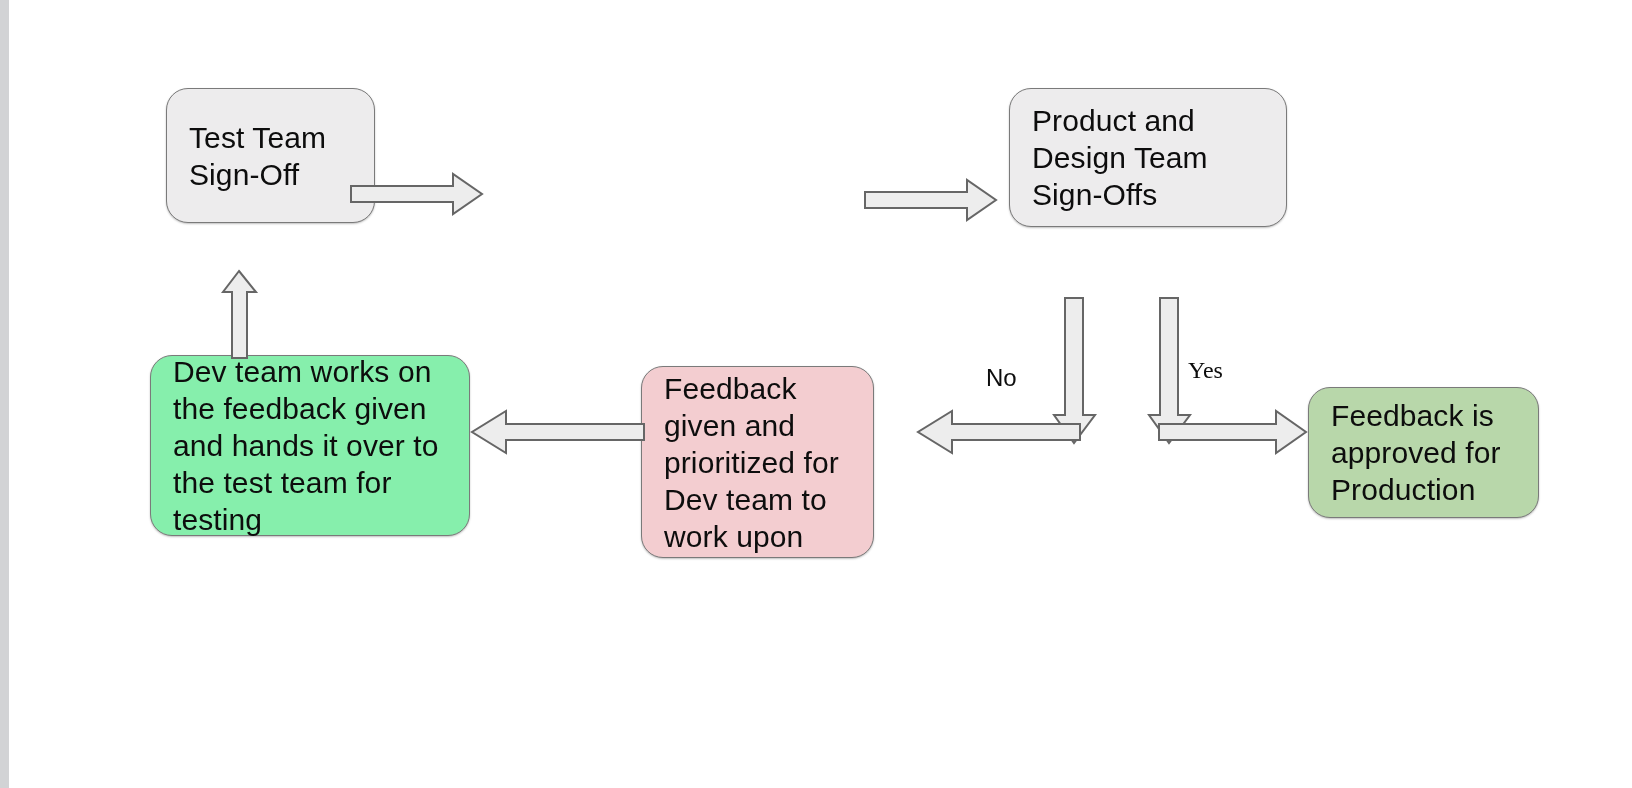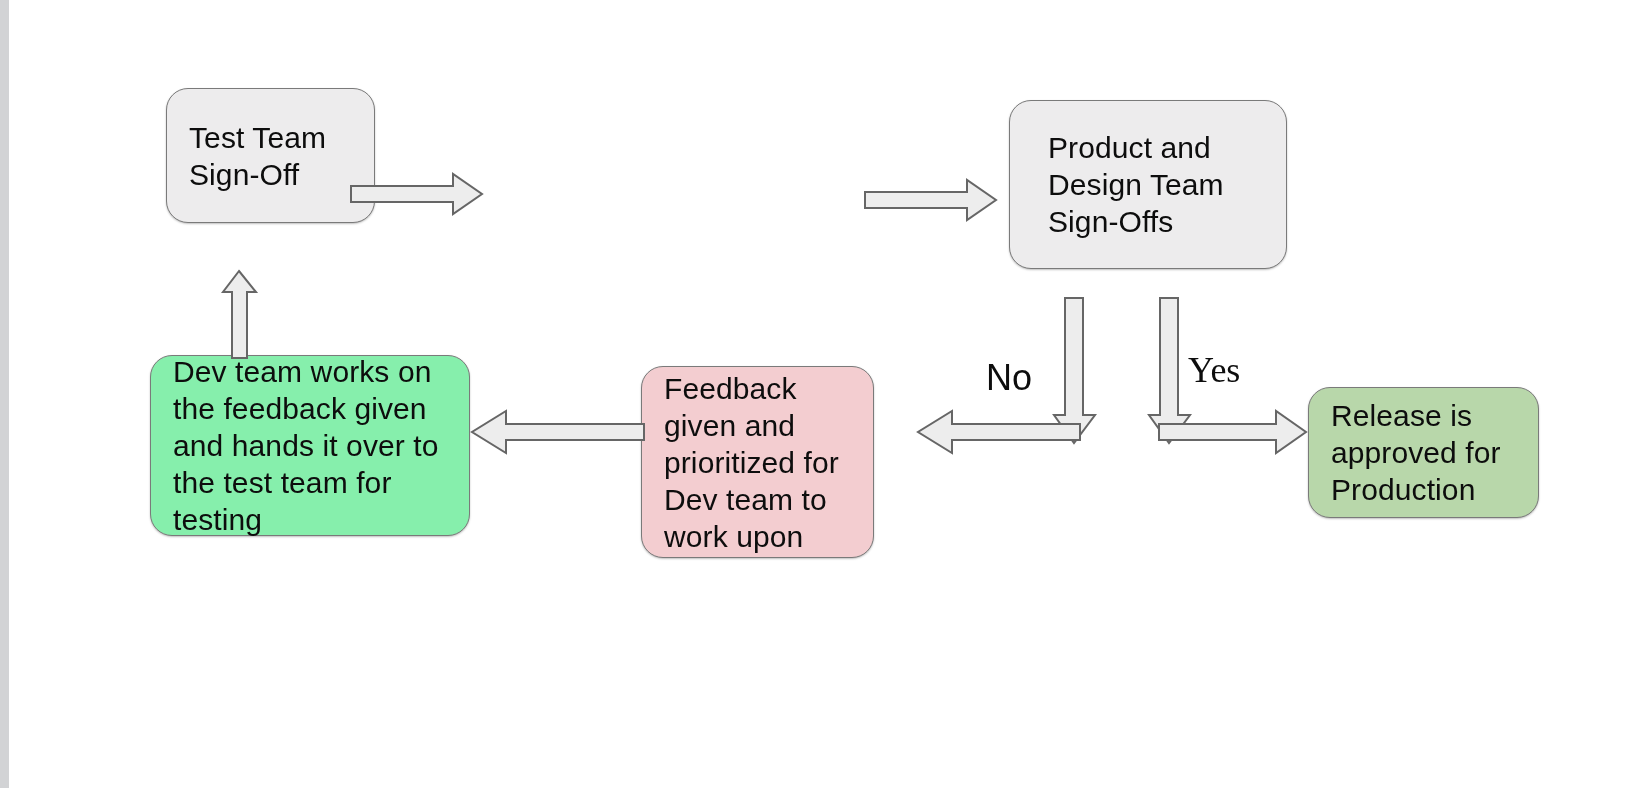--- a/index.html
+++ b/index.html
@@ -49,39 +49,39 @@
   .node.green  { background: #b8d7aa; }
 
   
   .arrow {
     position: absolute;
   }
   .arrow svg { display: block; overflow: visible; }
 
   .branch-label {
     position: absolute;
-    font-size: 36px;
+    font-size: 24px;
     line-height: 32px;
     color: #0d0d0d;
   }
 </style>
 </head>
 <body>
 
 <div id="canvas">
 
   <div class="edge-strip"></div>
 
   <div class="node grey" style="left:121px; top:88px; width:209px; height:135px;margin-left:45px;">
     <div class="label">Test Team
 Sign-Off</div>
   </div>
 
 
-  <div class="node grey" style="left:1009px; top:100px; width:278px; height:169px;padding-left:16px;">
+  <div class="node grey" style="left:1009px; top:88px; width:278px; height:139px;">
     <div class="label">Product and
 Design Team
 Sign-Offs</div>
   </div>
 
   <div class="node blue" style="left:150px; top:355px; width:320px; height:181px;">
     <div class="label">Dev team works on
 the feedback given
 and hands it over to
 the test team for
@@ -90,21 +90,21 @@
 
   <div class="node pink" style="left:641px; top:366px; width:233px; height:192px;">
     <div class="label">Feedback
 given and
 prioritized for
 Dev team to
 work upon</div>
   </div>
 
   <div class="node green" style="left:1308px; top:387px; width:231px; height:131px;">
-    <div class="label">Release is
+    <div class="label">Feedback is
 approved for
 Production</div>
   </div>
 
   <div class="arrow" style="left:350px; top:173px; width:134px; height:42px;">
     <svg width="134" height="42" viewBox="0 0 134 42">
       <path d="M1,13 L103,13 L103,1 L132,21 L103,41 L103,29 L1,29 Z" fill="#ededed" stroke="#666666" stroke-width="2" stroke-linejoin="miter"></path>
     </svg>
   </div>
 

